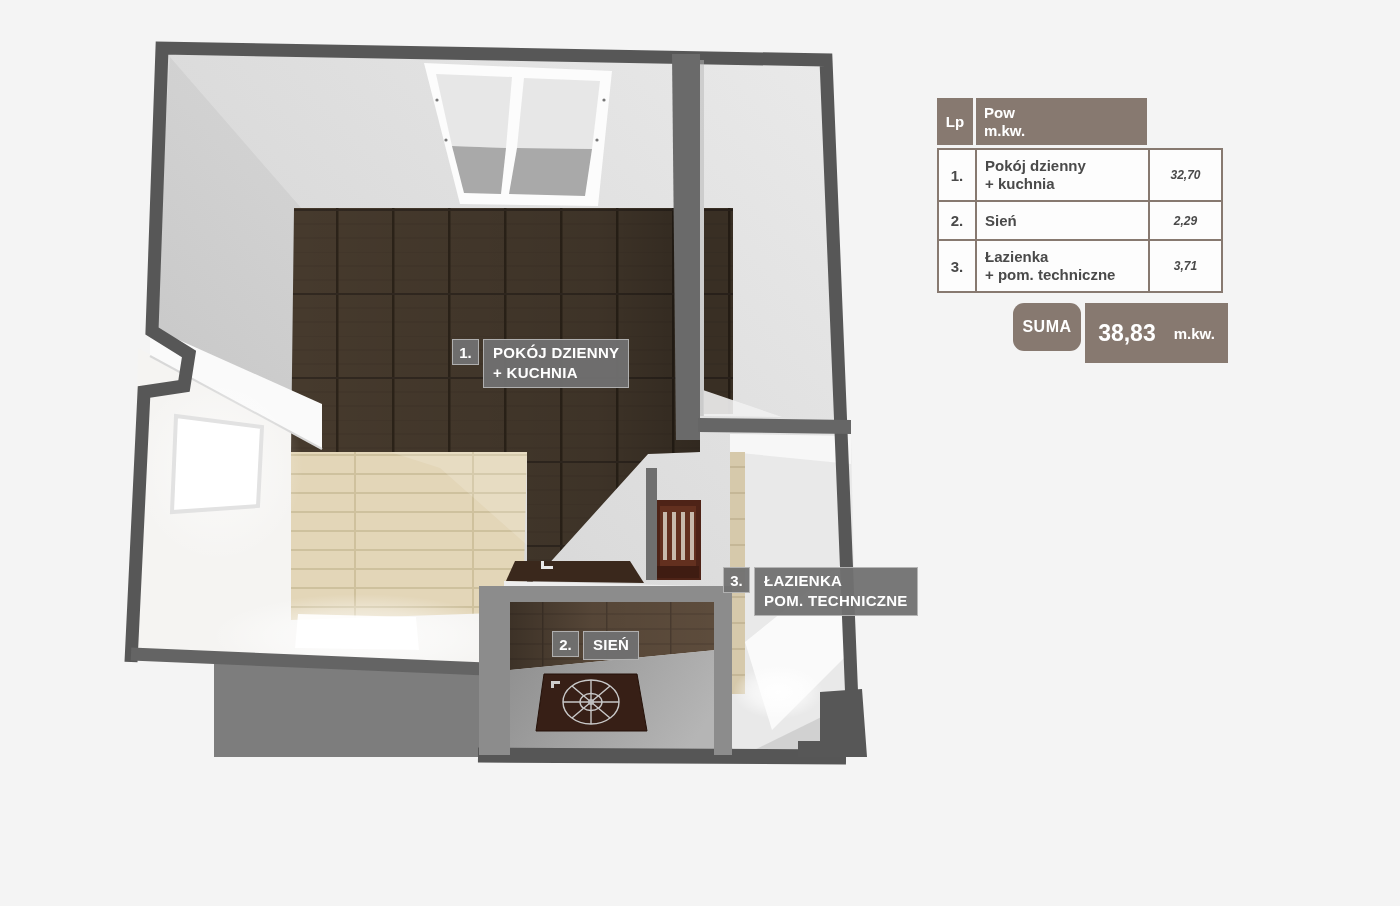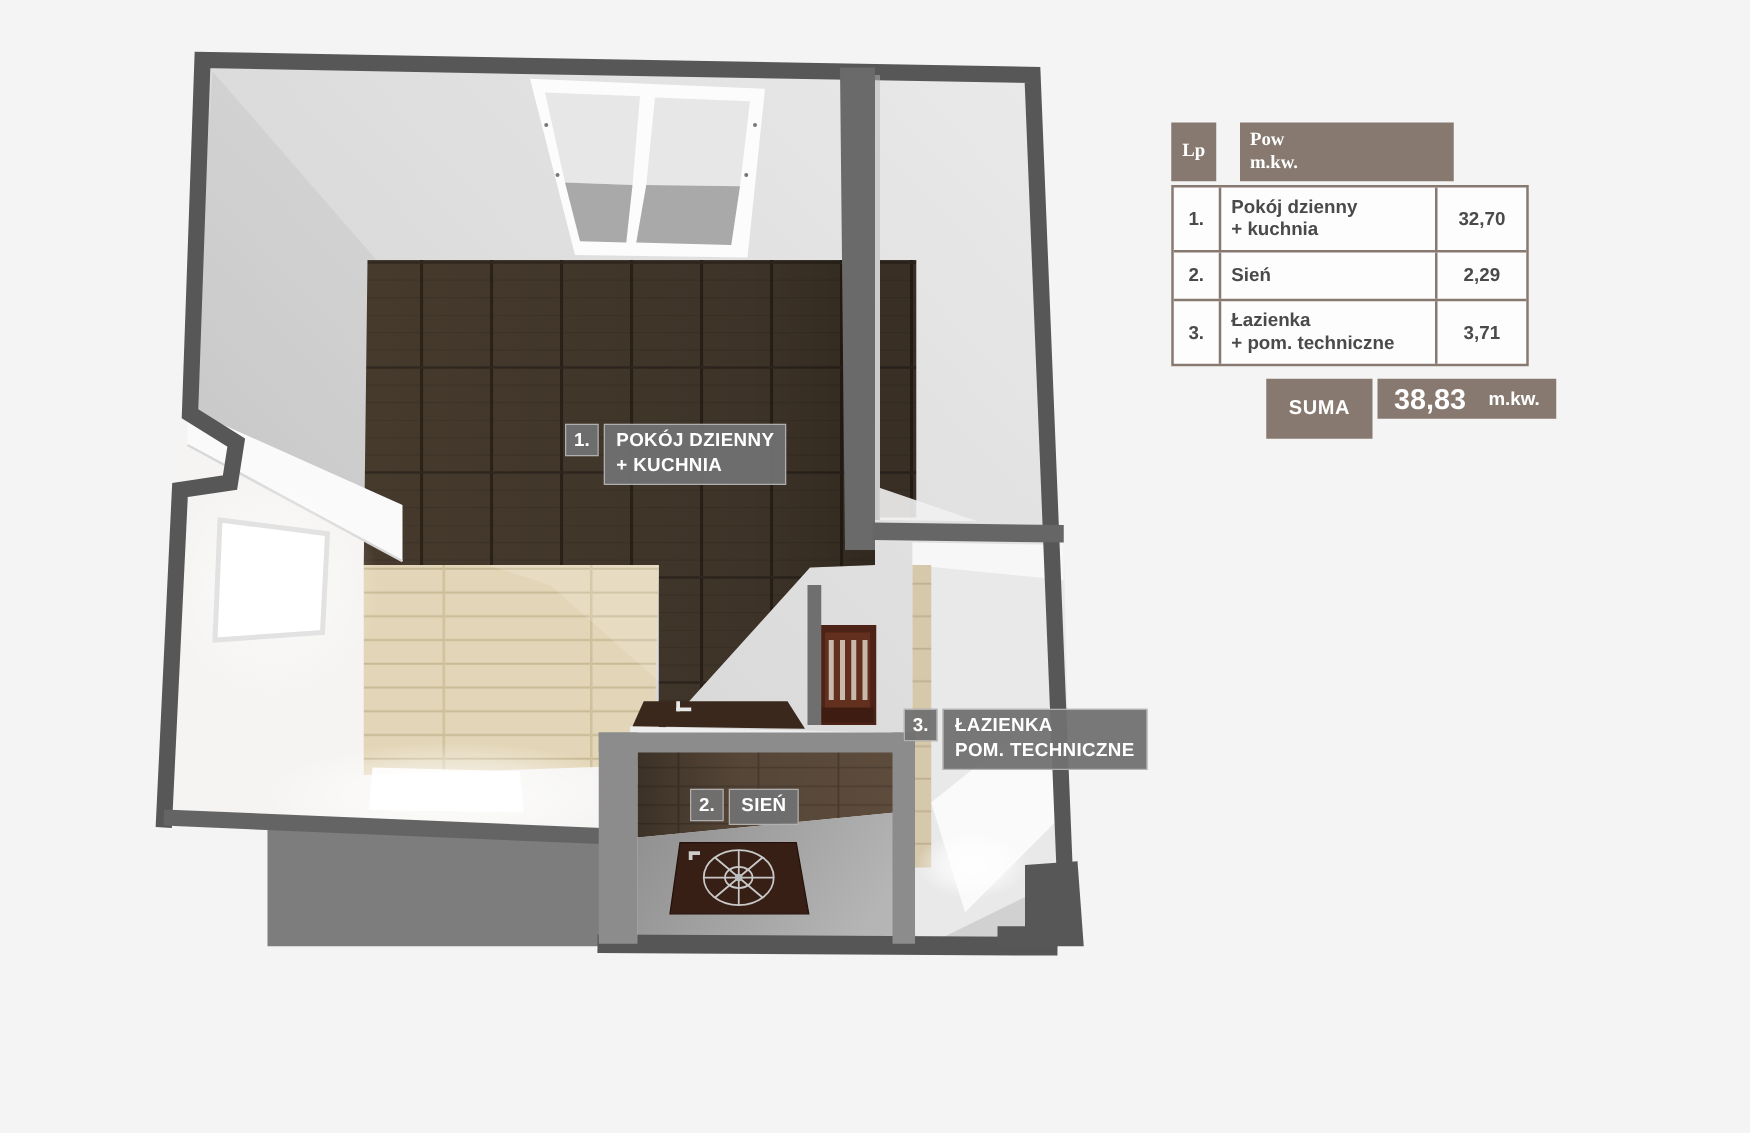--- a/index.html
+++ b/index.html
@@ -12,44 +12,44 @@
   .plan-label .num{background:rgba(113,113,113,.95);border:1px solid rgba(255,255,255,.45);
       color:#fff;font-weight:700;font-size:15px;width:27px;height:26px;box-sizing:border-box;
       display:flex;align-items:center;justify-content:center;}
   .plan-label .txt{background:rgba(113,113,113,.95);border:1px solid rgba(255,255,255,.45);
       color:#fff;font-weight:700;font-size:15px;line-height:1.32;letter-spacing:.3px;
       padding:3px 9px 4px;white-space:nowrap;}
   .plan-label .txt span{display:block;}
 
   
   .tbl{position:absolute;left:937px;top:98px;width:286px;}
-  .tbl-head{display:grid;grid-template-columns:36px 171px 73px;gap:19px;font-family:Liberation Serif, serif;}
+  .tbl-head{display:grid;grid-template-columns:36px 171px 73px;gap:3px;}
   .hcell{background:#877970;color:#fff;font-weight:700;font-size:15px;line-height:1.18;
       padding:6px 8px;box-sizing:border-box;}
   .hcell.lp{display:flex;align-items:center;justify-content:center;padding:6px 2px;}
   .hcell span{display:block;}
   .tbl-body{margin-top:3px;border:2px solid #877970;background:#fdfdfd;}
   .trow{display:grid;grid-template-columns:38px 173px auto;border-bottom:2px solid #877970;}
   .trow:last-child{border-bottom:none;}
   .cell-lp{border-right:2px solid #877970;display:flex;align-items:center;justify-content:center;
       font-weight:700;font-size:15px;color:#4a4a4a;box-sizing:border-box;}
   .cell-name{border-right:2px solid #877970;padding:6px 8px;font-weight:700;font-size:15px;
       line-height:1.25;color:#4a4a4a;display:flex;flex-direction:column;justify-content:center;
       box-sizing:border-box;}
   .cell-name span{display:block;}
   .cell-area{display:flex;align-items:center;justify-content:center;font-weight:700;
-      font-size:15px;color:#4a4a4a;}
+      font-size:12px;color:#4a4a4a;font-style:italic;}
   .row-tall{min-height:50px;}
   .row-short{min-height:37px;}
 
   
   .sum{position:absolute;left:1013px;top:303px;display:flex;gap:4px;}
-  .sum-label{background:#877970;color:#fff;width:85px;height:48px;display:flex;align-items:center;
-      justify-content:center;font-weight:700;font-size:16px;letter-spacing:.5px;}
-  .sum-value{background:#877970;color:#fff;height:32px;min-width:143px;display:flex;
+  .sum-label{background:#877970;color:#fff;width:68px;height:48px;display:flex;align-items:center;
+      justify-content:center;font-weight:700;font-size:16px;letter-spacing:.5px;border-radius:11px;}
+  .sum-value{background:#877970;color:#fff;height:60px;min-width:143px;display:flex;
       align-items:center;justify-content:center;box-sizing:border-box;padding:14px 10px;gap:12px;}
   .sum-value .val{font-weight:700;font-size:23px;}
   .sum-value .unit{font-weight:700;font-size:15px;margin-left:6px;}
 </style>
 </head>
 <body>
 
 <div id="stage">
 
   <svg id="plan-svg" width="1400" height="906" viewBox="0 0 1400 906">

